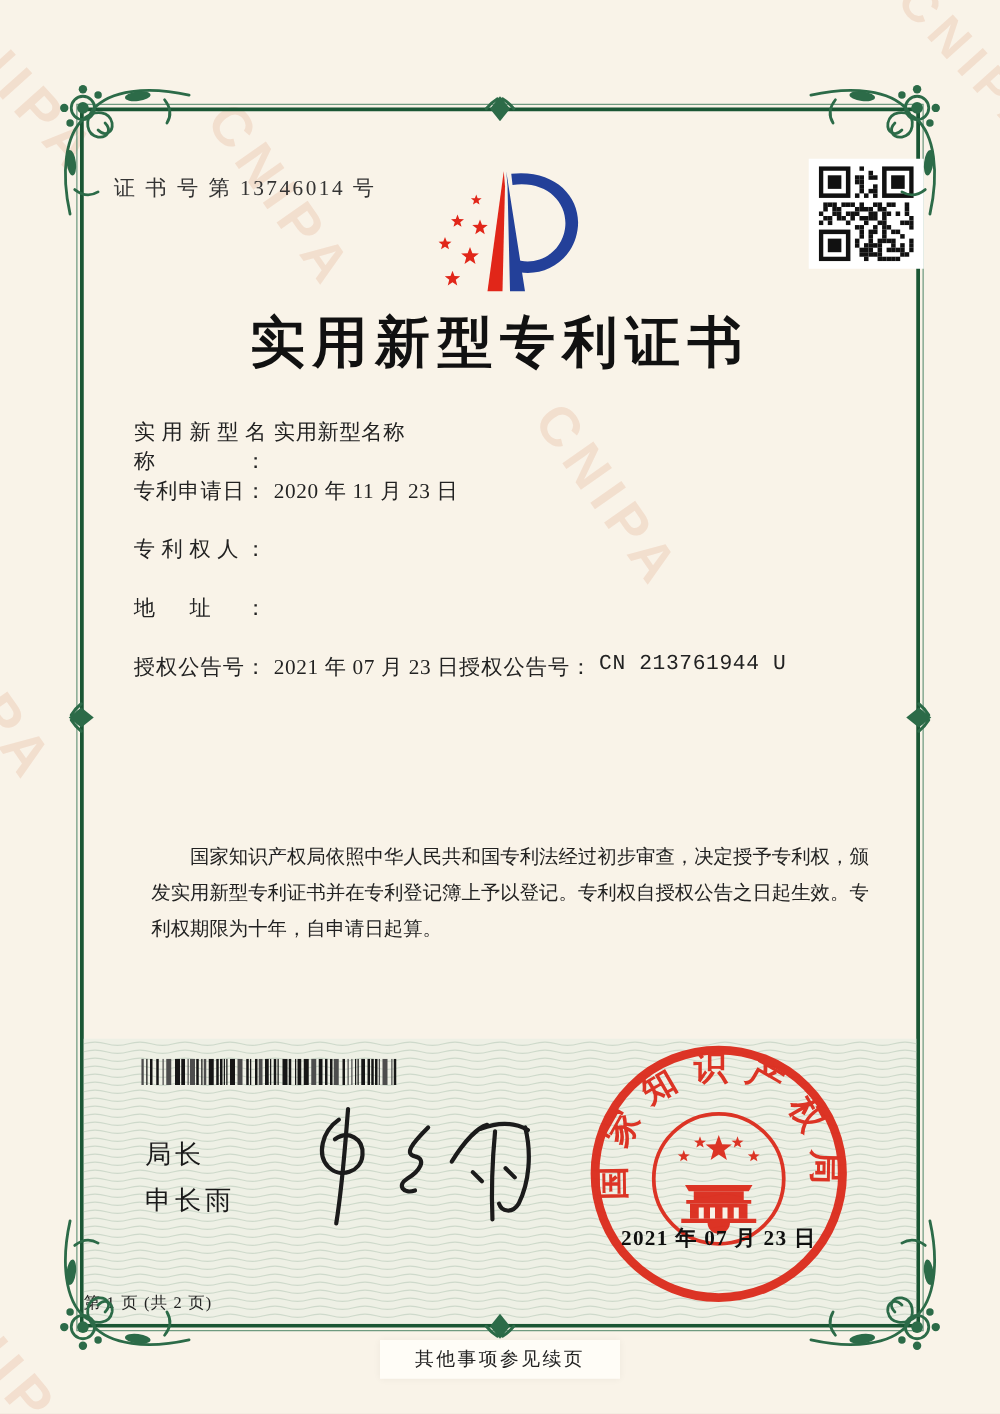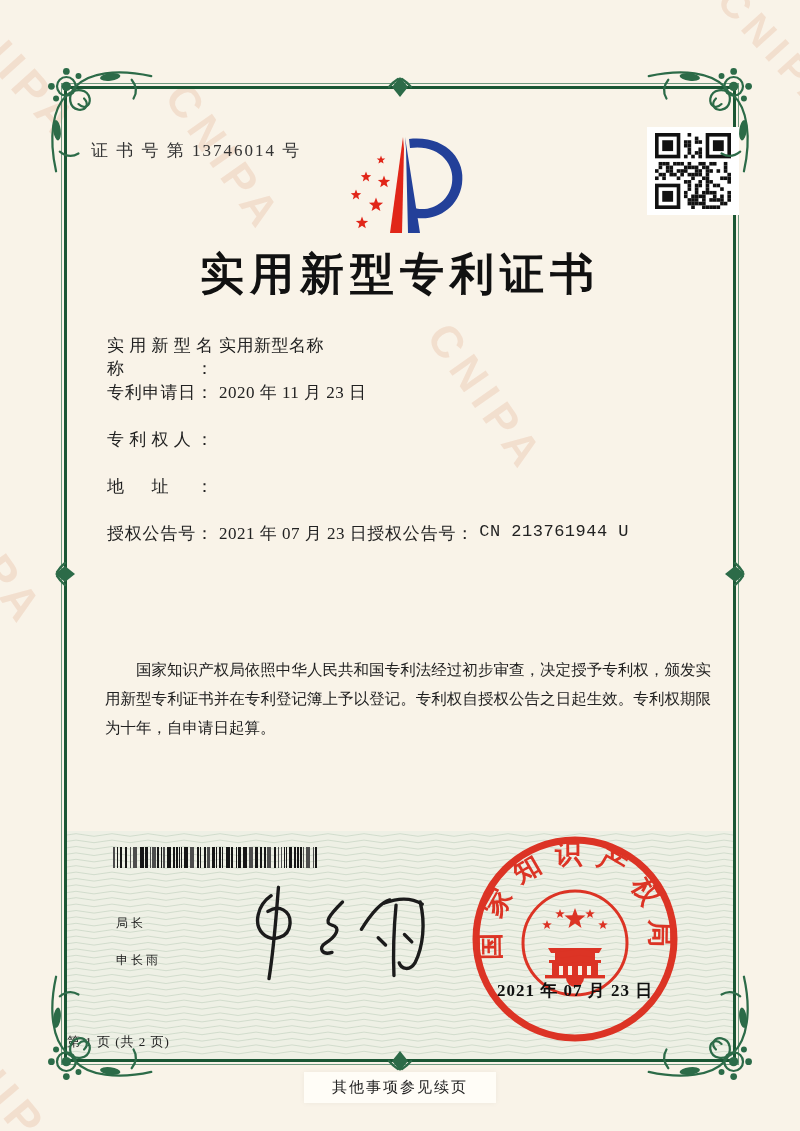--- a/index.html
+++ b/index.html
@@ -48,27 +48,27 @@
 
   .fields{position:absolute;left:40px;top:245px;width:600px;z-index:2;font-size:17px;color:var(--ink);}
   .frow{display:flex;align-items:flex-start;height:47px;}
   .flabel{display:inline-block;width:106px;text-align:justify;text-align-last:justify;flex:none;}
   .flabel::after{content:"："}
   .fval{margin-left:6px;letter-spacing:.5px;}
   .fpair2{display:flex;font-family:Liberation Mono, monospace;}
 
   .paras{position:absolute;left:38px;top:566px;width:606px;z-index:2;
          font-size:15.5px;line-height:29px;color:var(--ink);text-align:justify;}
-  .paras p{margin:0;text-indent:2em;}
+  .paras p{margin:16px;text-indent:2em;}
 
   .barcode{position:absolute;left:46px;top:758px;width:210px;height:21px;z-index:2;}
 
   .sign-titles{position:absolute;left:49px;top:816px;z-index:2;
                font-family:"Liberation Sans","DejaVu Sans",sans-serif;
-               font-size:12px;color:#1a1a1a;letter-spacing:3px;line-height:37px;}
+               font-size:21px;color:#1a1a1a;letter-spacing:3px;line-height:37px;}
   .sig{position:absolute;left:160px;top:792px;width:210px;height:105px;z-index:2;}
 
   .seal{position:absolute;left:398px;top:740px;width:220px;height:220px;z-index:2;opacity:.95;}
   .sealtxt{font-size:27px;font-weight:bold;letter-spacing:13px;fill:var(--seal-red);
            font-family:"Liberation Serif","DejaVu Serif",serif;}
   .seal-date{position:absolute;left:398px;top:890px;width:220px;text-align:center;z-index:3;
              font-size:17px;font-weight:bold;color:#101010;letter-spacing:1px;}
 
   .page-no{position:absolute;left:0;bottom:8px;width:100%;text-align:left;
            font-size:13px;color:#222;z-index:2;letter-spacing:1px;}

